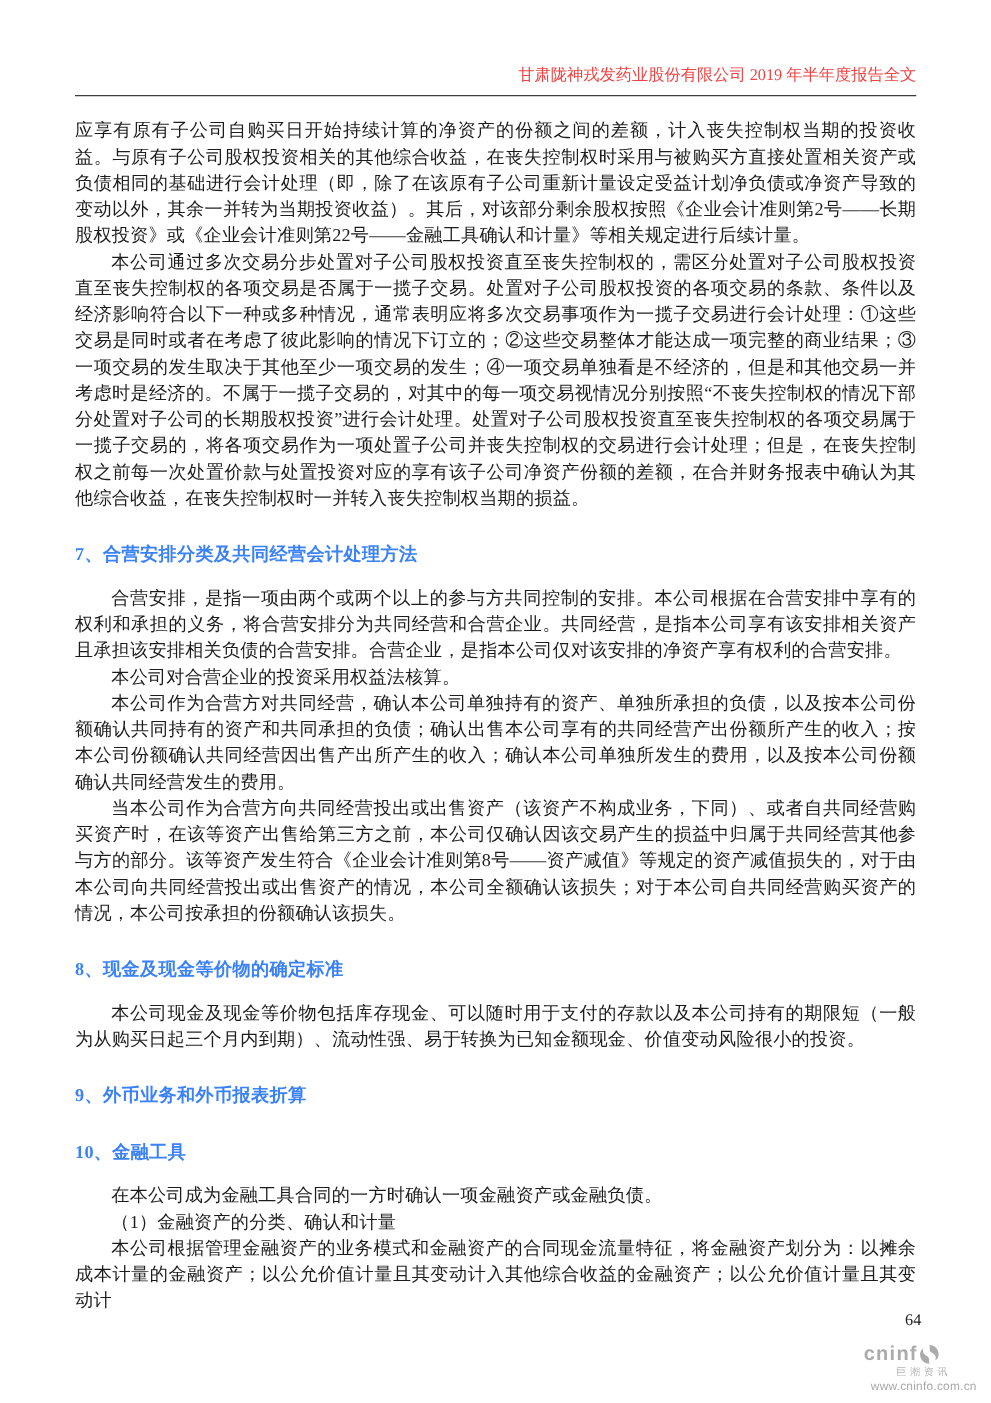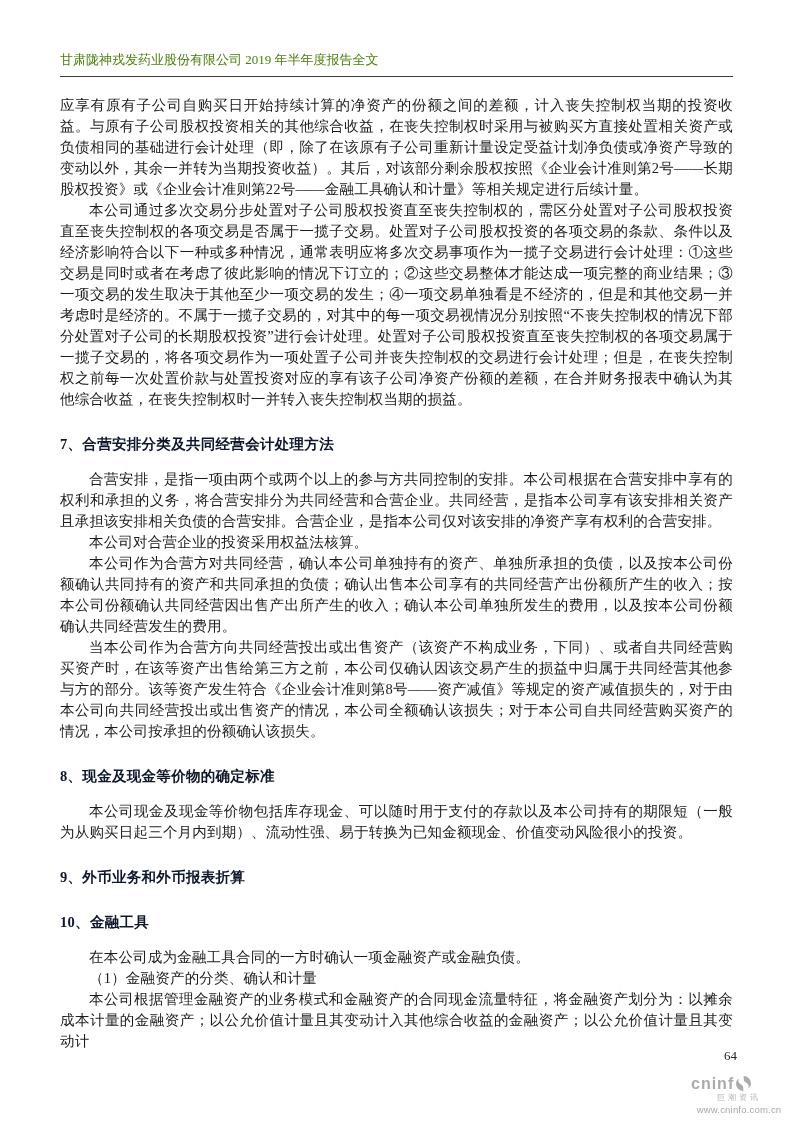--- a/index.html
+++ b/index.html
@@ -13,45 +13,45 @@
     color: #1c1c1c;
     margin: 0 auto;
   }
   .content {
     padding: 0 60px;
   }
   .header {
     padding-top: 50px;
   }
   .header-title {
-    text-align: left;
+    text-align: right;
     font-size: 13px;
     line-height: 19px;
-    color: #4d7c0f;
+    color: #ef4444;
     padding-bottom: 7px;
     border-bottom: 1.5px solid #3d3d3d;
   }
   .body-text {
     margin-top: 18px;
     font-size: 14.5px;
     line-height: 21px;
     text-align: justify;
     letter-spacing: 0.2px;
   }
   .body-text p {
     margin: 0;
   }
   p.indent { text-indent: 2em; }
   p.no-indent { text-indent: 0; }
   h3.sec-heading {
     font-size: 14.5px;
     font-weight: bold;
     margin: 24px 0 14px 0;
     line-height: 21px;
-    color: #0f172a;
+    color: #3b82f6;
     letter-spacing: 0.3px;
   }
   .page-number {
     position: absolute;
     top: 1048px;
     right: 56px;
     font-size: 13px;
     color: #222222;
   }
   .cninfo-logo {

